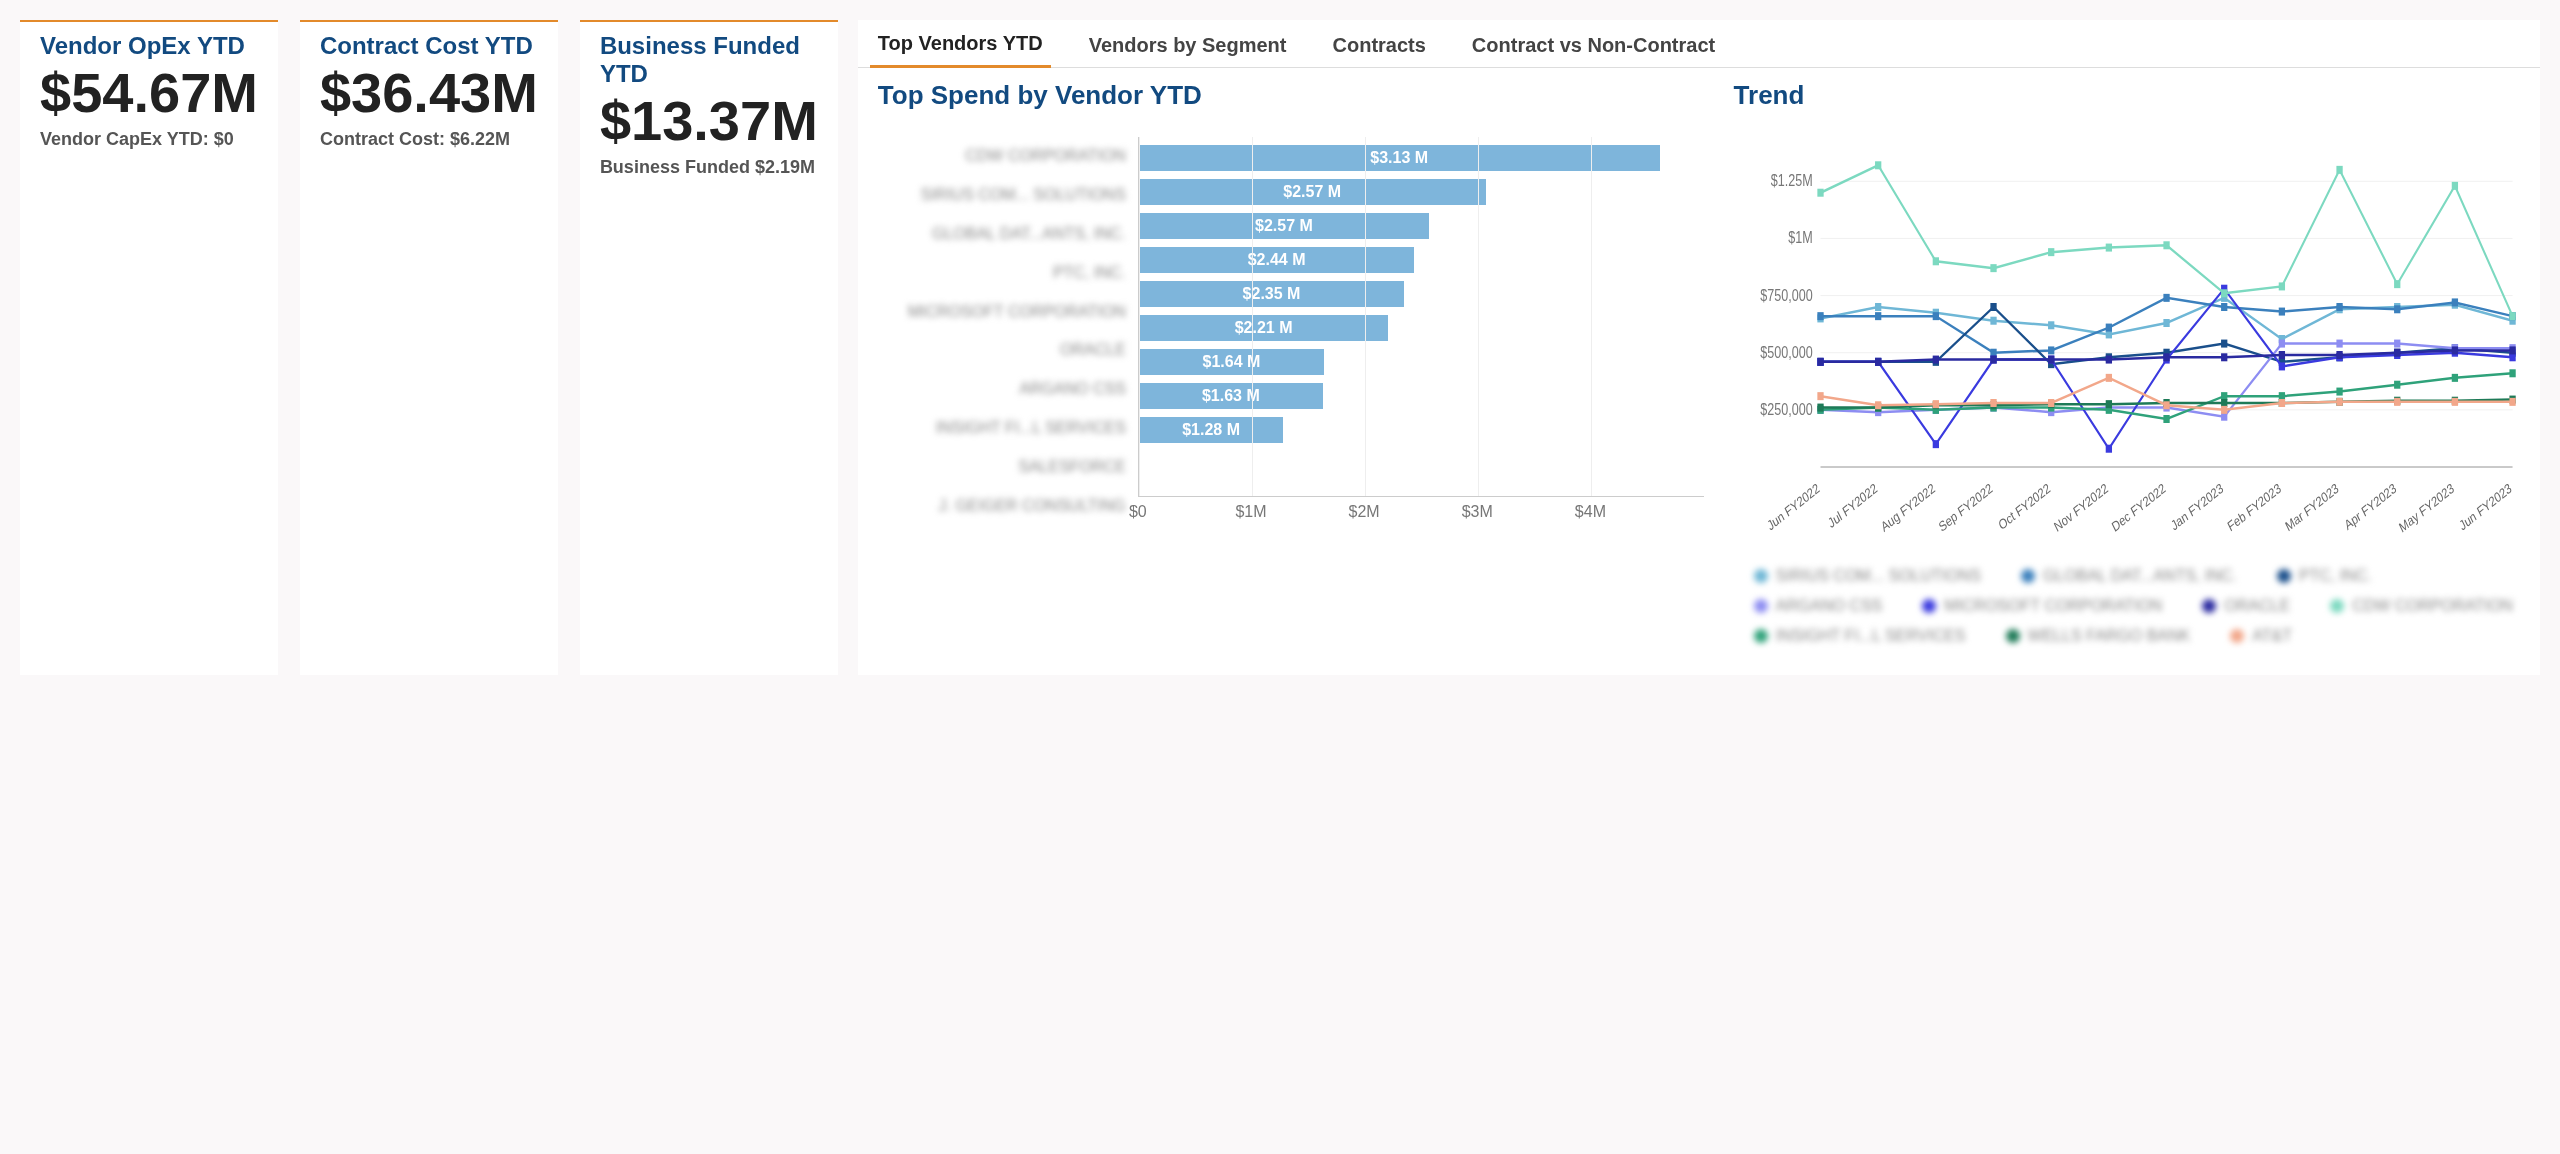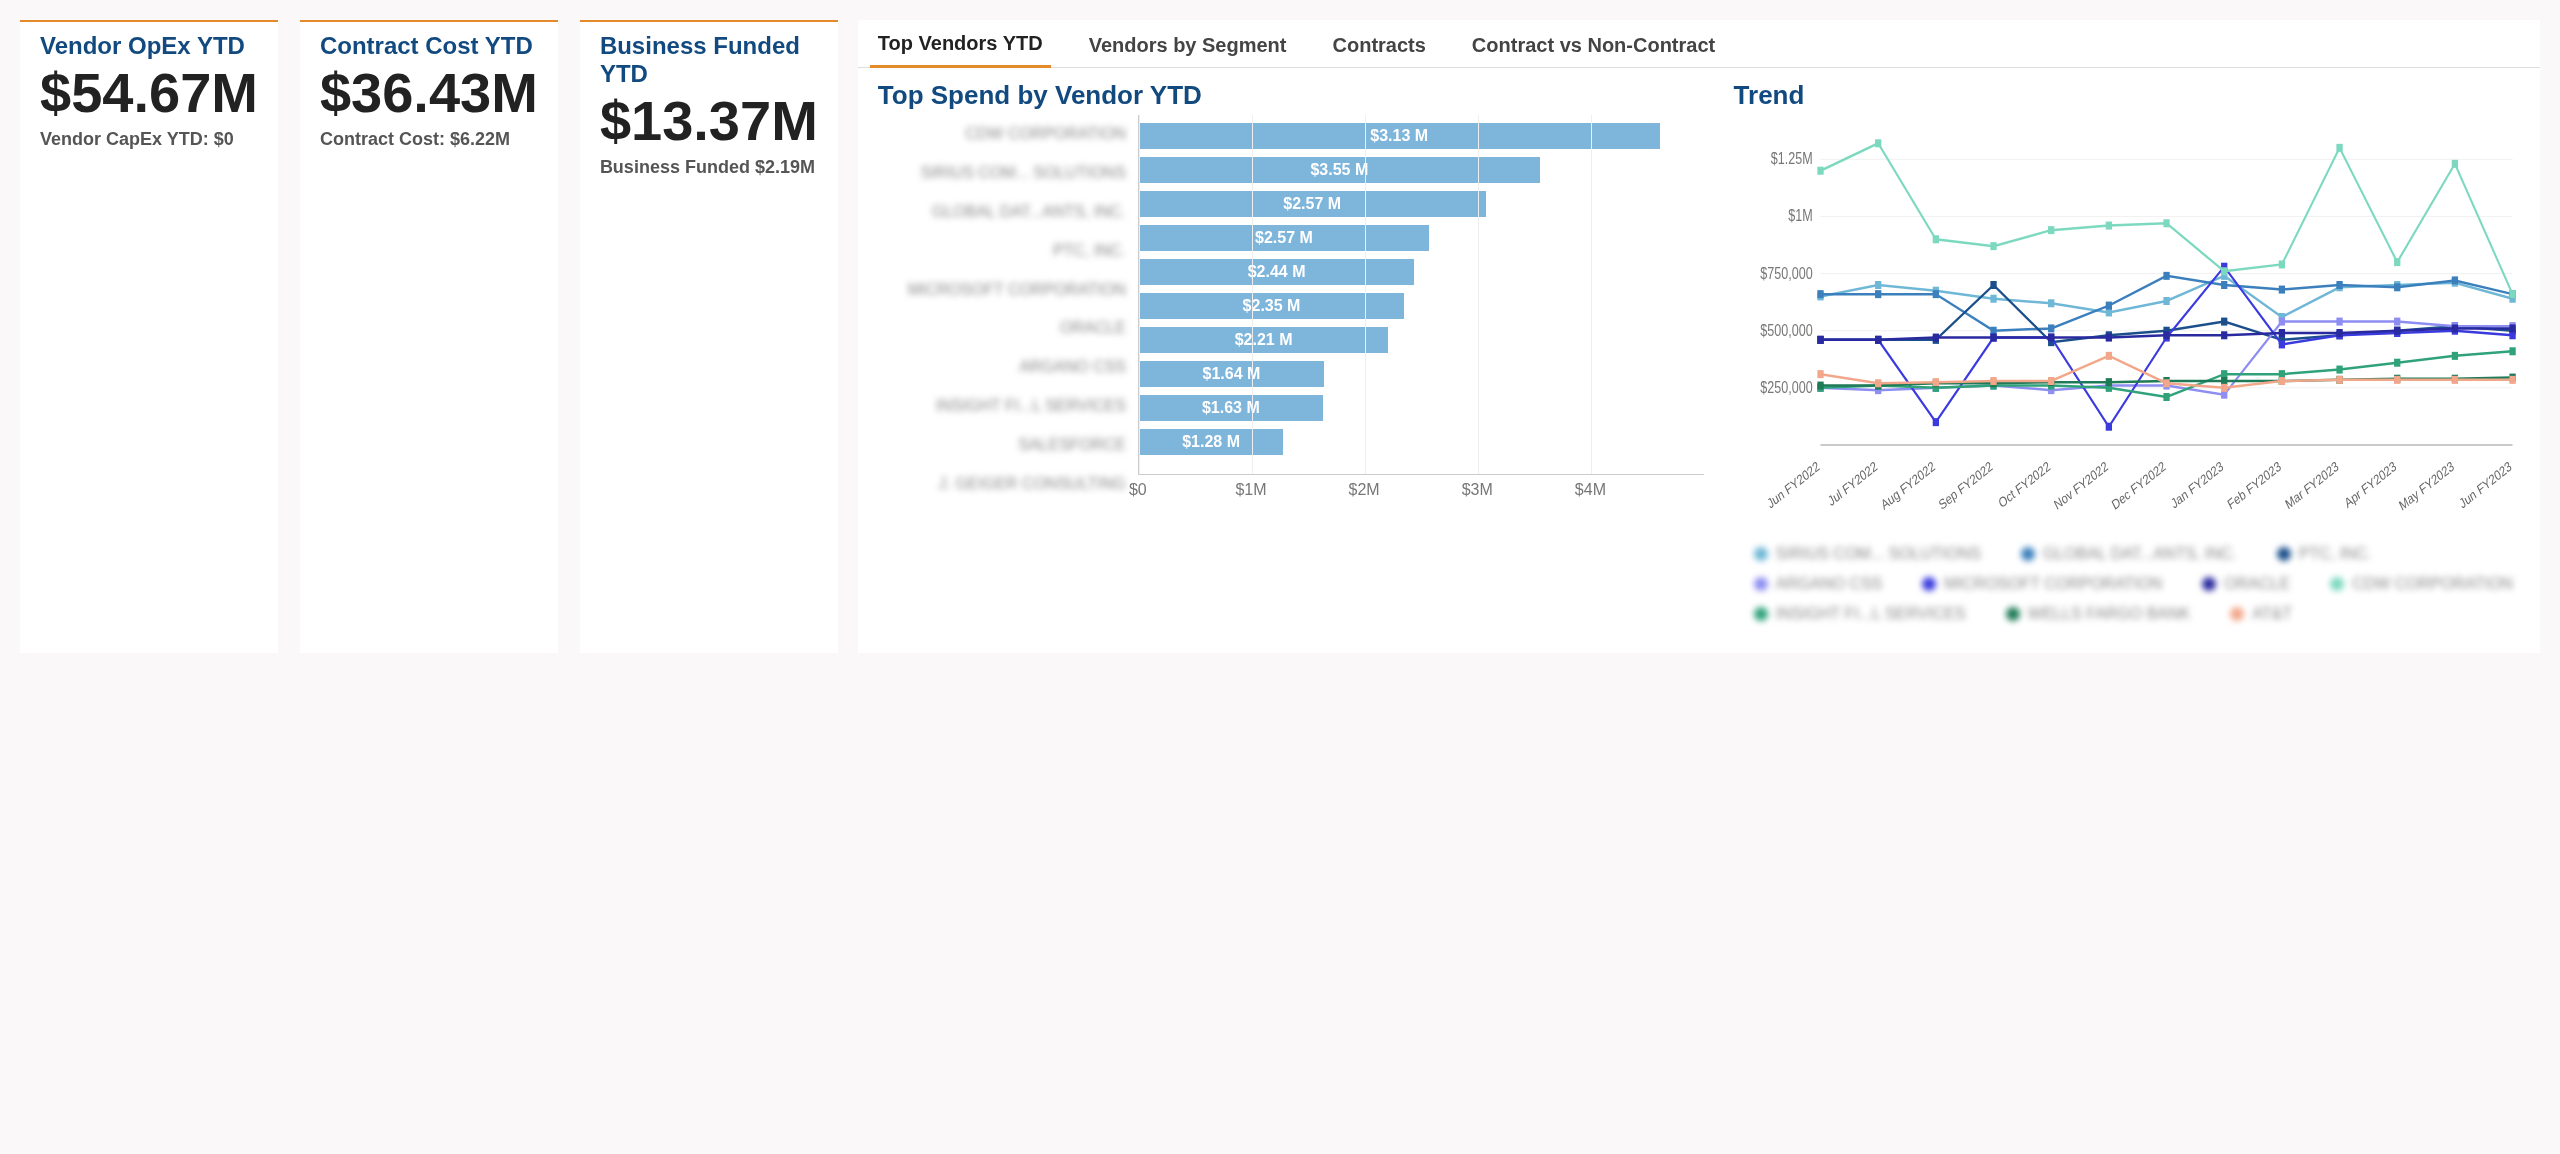--- a/index.html
+++ b/index.html
@@ -42,21 +42,21 @@
   }
   .tab.active {
     color: #222;
     border-bottom: 3px solid #e38a2b;
     margin-bottom: -1px;
   }
 
   .charts { display: flex; padding: 12px 20px 30px 20px; gap: 30px; }
   .chart-left  { flex: 1.05; }
   .chart-right { flex: 1; }
-  .chart-title { color: #124a80; font-size: 26px; font-weight: 700; margin-bottom: 4px; }
+  .chart-title { color: #124a80; font-size: 26px; font-weight: 700; margin-bottom: 26px; }
 
   
   .bar-area { display:flex; }
   .bar-labels {
     width: 260px;
     display:flex; flex-direction:column; justify-content:space-around;
     text-align:right;
     padding-right: 12px;
     filter: blur(3px);
     color:#888;
@@ -157,23 +157,20 @@
               <div>ORACLE</div>
               <div>ARGANO CSS</div>
               <div>INSIGHT FI...L SERVICES</div>
               <div>SALESFORCE</div>
               <div>J. GEIGER CONSULTING</div>
             </div>
           <div style="flex:1">
             <div class="bar-plot" id="bar-plot">
                 <div class="bar-row">
                   <div class="bar" style="width: 92.2%;">$3.13 M</div>
-                </div>
-                <div class="bar-row">
-                  <div class="bar" style="width: 71%;">$3.55 M</div>
                 </div>
                 <div class="bar-row">
                   <div class="bar" style="width: 61.4%;">$2.57 M</div>
                 </div>
                 <div class="bar-row">
                   <div class="bar" style="width: 51.4%;">$2.57 M</div>
                 </div>
                 <div class="bar-row">
                   <div class="bar" style="width: 48.8%;">$2.44 M</div>
                 </div>

